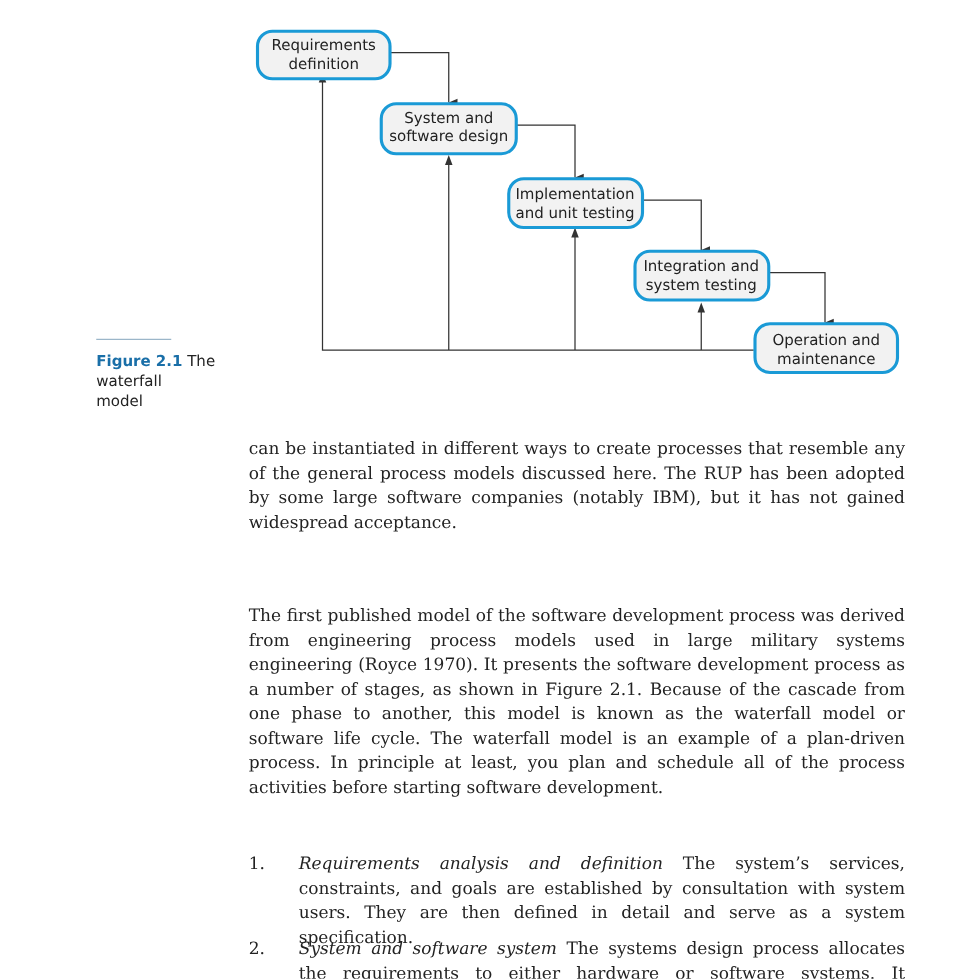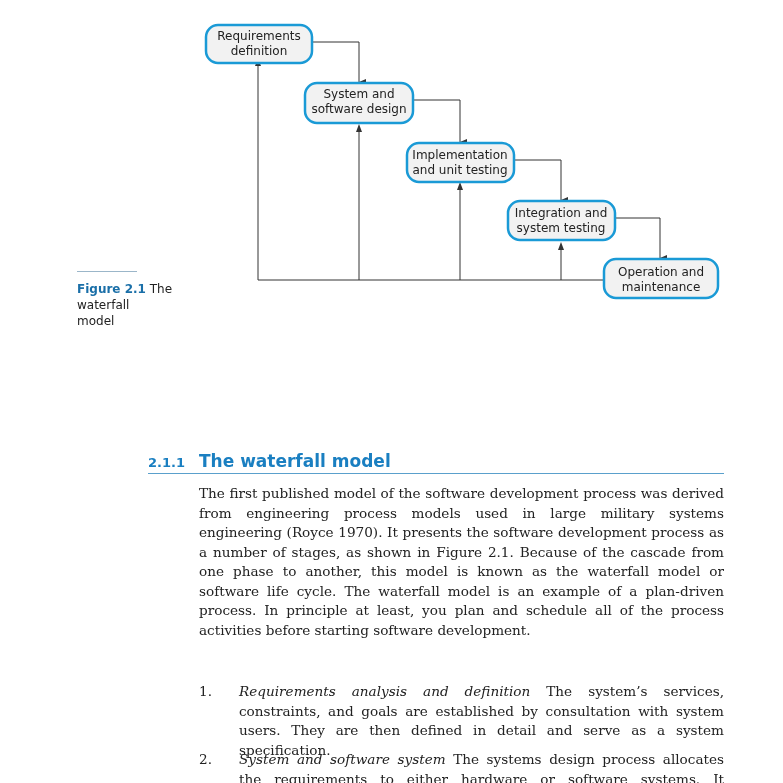--- a/index.html
+++ b/index.html
@@ -76,24 +76,22 @@
       <text class="box-label" x="661" y="276" text-anchor="middle">Operation and</text>
       <text class="box-label" x="661" y="291" text-anchor="middle">maintenance</text>
     </g>
   </svg>
 
   <div class="caption">
     <span class="num">Figure 2.1</span>
     <span style="white-space: normal;">The waterfall model</span>
   </div>
 
+  <div class="body-text" style="top:350px;">can be instantiated in different ways to create processes that resemble any of the general process models discussed here. The RUP has been adopted by some large software companies (notably IBM), but it has not gained widespread acceptance.</div>
 
-  <div class="section-head">
-    <span class="section-num">2.1.1</span><span class="section-title">The waterfall model</span>
-  </div>
 
   <div class="body-text" style="top:484px;">The first published model of the software development process was derived from engineering process models used in large military systems engineering (Royce 1970). It presents the software development process as a number of stages, as shown in Figure 2.1. Because of the cascade from one phase to another, this model is known as the waterfall model or software life cycle. The waterfall model is an example of a plan-driven process. In principle at least, you plan and schedule all of the process activities before starting software development.</div>
 
   <div class="list-item" style="top:682px;">
     <span class="marker">1.</span>
     <div class="content"><em>Requirements analysis and definition</em><span> The system’s services, constraints, and goals are established by consultation with system users. They are then defined in detail and serve as a system specification.</span></div>
   </div>
 
   <div class="list-item" style="top:750px;">
     <span class="marker">2.</span>

